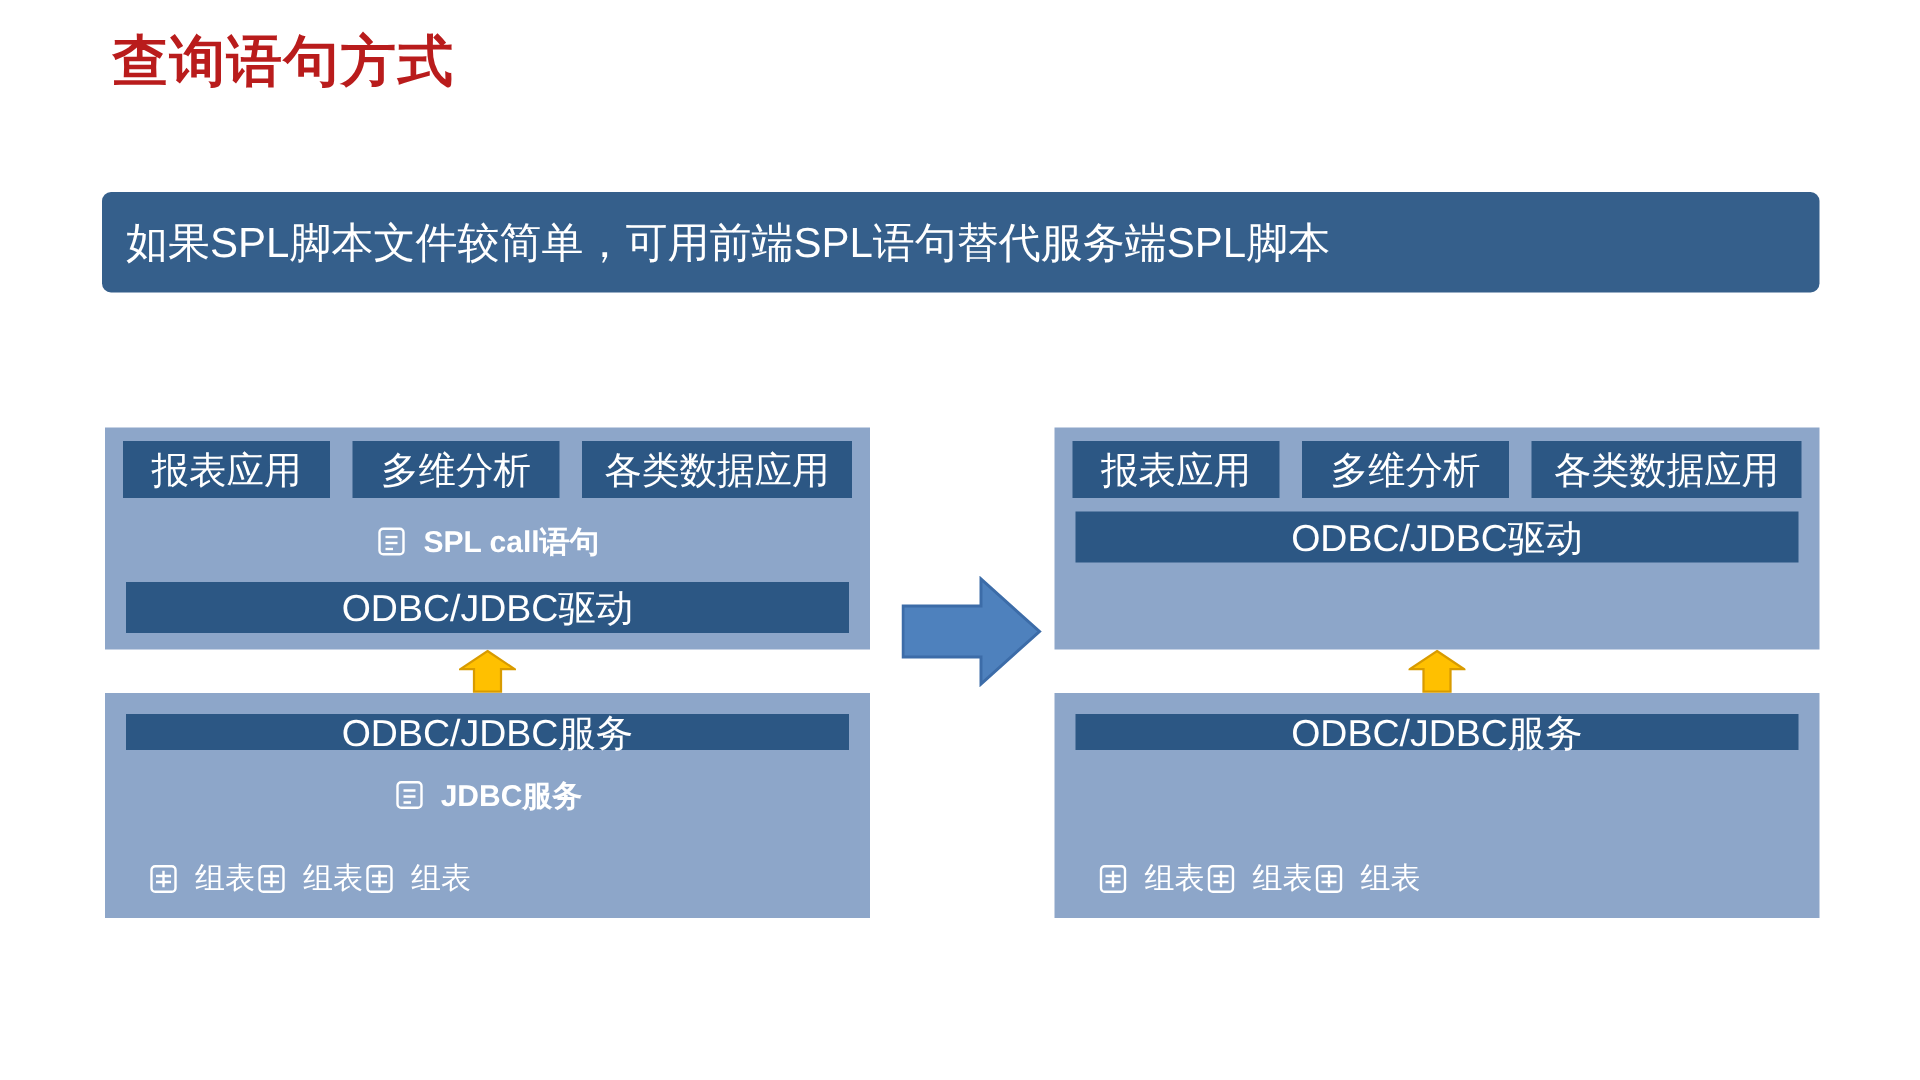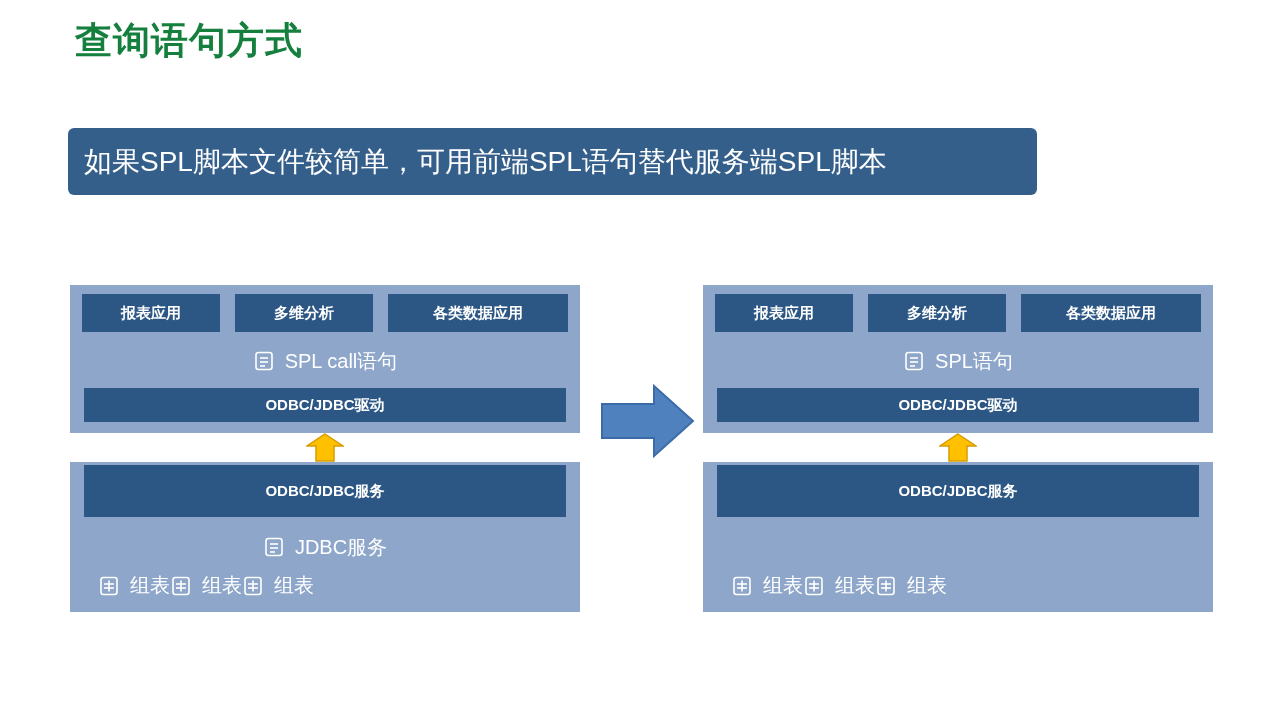--- a/index.html
+++ b/index.html
@@ -11,56 +11,56 @@
     --arrow-blue:#4e81bd;
     --arrow-blue-border:#3c6ca8;
     --text-white:#ffffff;
   }
   *{margin:0;padding:0;box-sizing:border-box;}
   html,body{width:1280px;height:720px;background:#ffffff;overflow:hidden;}
   body{font-family:"Liberation Sans","DejaVu Sans",sans-serif;position:relative;}
 
   .page-title{
     position:absolute;left:75px;top:16px;
-    font-size:37px;font-weight:700;color:#15803d;letter-spacing:1px;
+    font-size:37px;font-weight:700;color:#b91c1c;letter-spacing:1px;
   }
 
   .banner{
-    position:absolute;left:68px;top:128px;width:969px;height:67px;
+    position:absolute;left:68px;top:128px;width:1145px;height:67px;
     background:var(--banner-bg);border-radius:6px;
     display:flex;align-items:center;padding-left:16px;
   }
   .banner span{color:var(--text-white);font-size:28px;}
 
   .group{position:absolute;top:285px;width:510px;}
   .g-left{left:70px;}
   .g-right{left:703px;}
 
   .panel{position:absolute;left:0;right:0;background:var(--panel-bg);}
   .top-panel{top:0;height:148px;}
   .bottom-panel{top:177px;height:150px;}
 
   .darkbox{
     background:var(--box-bg);color:var(--text-white);
     display:flex;align-items:center;justify-content:center;
-    font-size:15px;white-space:nowrap;font-weight:bold;
+    font-size:25px;white-space:nowrap;
   }
   .apps{display:flex;gap:15px;padding:9px 12px 0;}
   .app{height:38px;flex:0 0 138px;}
   .app-wide{flex:0 0 180px;}
 
   .statement{
     margin-top:11px;height:36px;
     display:flex;align-items:center;justify-content:center;gap:10px;
-    color:var(--text-white);font-size:20px;
+    color:var(--text-white);font-size:20px;font-weight:bold;
   }
   .bottom-panel .statement{margin-top:14px;height:32px;}
 
   .bar{margin:9px 14px 16px;height:34px;}
-  .bar-service{margin:3px 14px 0;height:52px;}
+  .bar-service{margin:14px 14px 0;height:24px;}
 
   .tables{
     position:absolute;left:28px;right:45px;bottom:13px;
     display:flex;align-items:center;
   }
   .table-item{display:flex;align-items:center;gap:10px;color:var(--text-white);font-size:20px;}
 
   .icon{display:inline-flex;align-items:center;justify-content:center;}
   .icon svg{display:block;}
 
@@ -166,31 +166,20 @@
   </svg>
 </span>
 
 <div class="group g-right">
   <div class="panel top-panel">
     <div class="apps">
       <div class="darkbox app">报表应用</div>
       <div class="darkbox app">多维分析</div>
       <div class="darkbox app app-wide">各类数据应用</div>
     </div>
-    <div class="statement">
-      <span class="icon">
-        <svg width="22" height="22" viewBox="0 0 22 22" fill="none" stroke="#ffffff" stroke-width="1.6">
-          <rect x="3" y="2.5" width="16" height="17" rx="2.5"></rect>
-          <line x1="7" y1="8" x2="15" y2="8"></line>
-          <line x1="7" y1="12" x2="15" y2="12"></line>
-          <line x1="7" y1="16" x2="12" y2="16"></line>
-        </svg>
-      </span>
-      <span>SPL语句</span>
-    </div>
     <div class="darkbox bar">ODBC/JDBC驱动</div>
   </div>
 
   <span class="up-arrow icon">
     <svg width="38" height="29" viewBox="0 0 38 29">
       <polygon points="19,1 37,13 28,13 28,28 10,28 10,13 1,13"></polygon>
     </svg>
   </span>
 
   <div class="panel bottom-panel">

